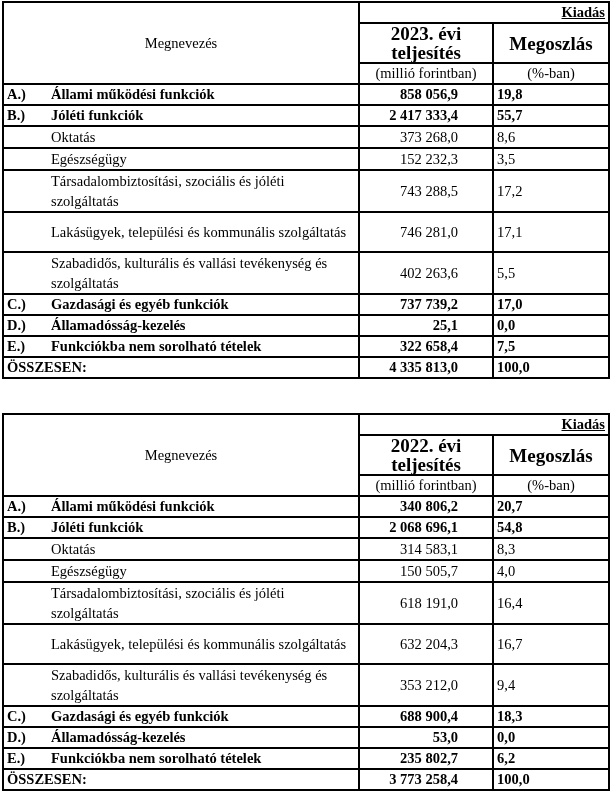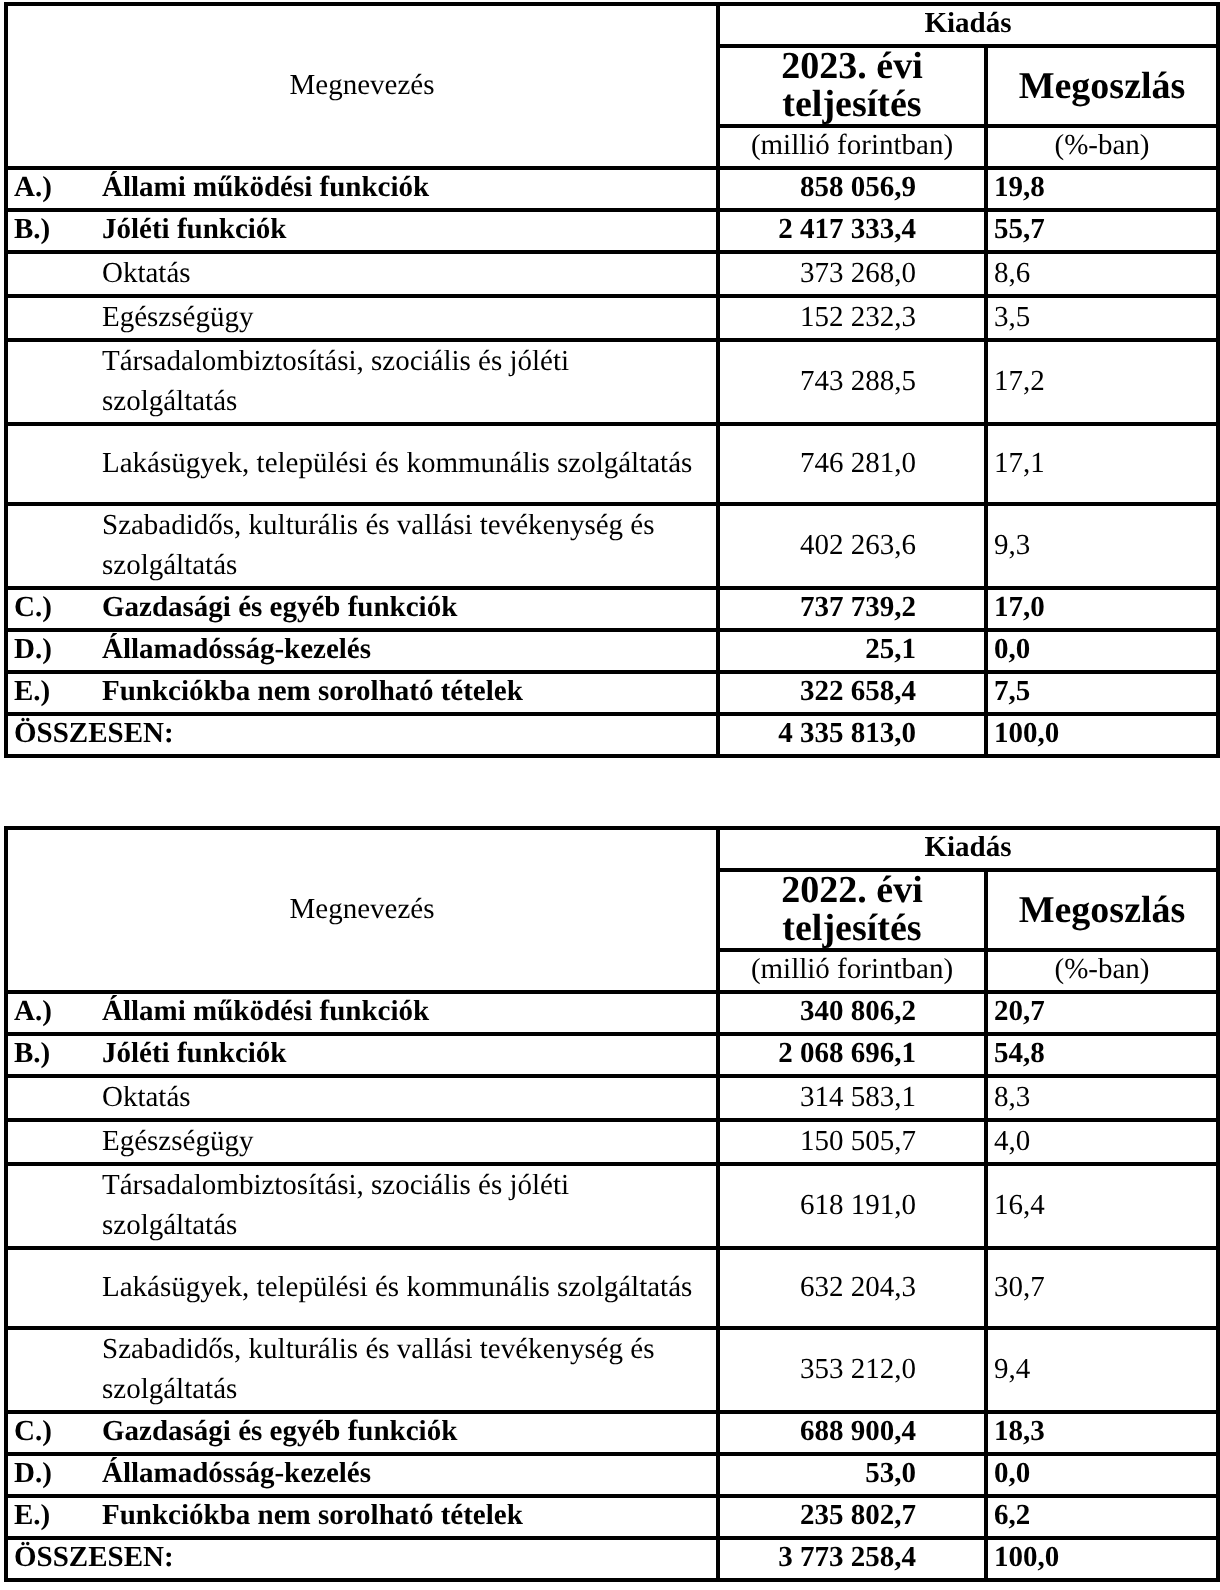--- a/index.html
+++ b/index.html
@@ -7,21 +7,21 @@
            font-family: "Liberation Serif", "DejaVu Serif", serif; color: #000; }
     .tbl { position: absolute; left: 2px; width: 606px; border-collapse: collapse;
            table-layout: fixed; font-size: 14.5px; line-height: 19px; }
     .tbl td { border: 2px solid #000; padding: 0 3px; vertical-align: middle; }
     .tbl col.c1 { width: 356px; }
     .tbl col.c2 { width: 134px; }
     .tbl col.c3 { width: 116px; }
     #t1 { top: 1px; }
     #t2 { top: 413px; }
     .hdr-name { text-align: center; font-weight: normal; }
-    .hdr-kiadas { text-align: center; font-weight: bold; height: 19px; }
+    .hdr-kiadas { text-align: right; font-weight: bold; height: 19px; text-decoration: underline; }
     .hdr-col { text-align: center; font-weight: bold; height: 38px; font-size: 19px; }
     .hdr-unit { text-align: center; height: 18px; }
     .row td { height: 18px; }
     .row2 td { height: 38px; }
     .bold td { font-weight: bold; }
     .code { display: inline-block; width: 44px; }
     .label-sub { padding-left: 47px !important; line-height: 20px; }
     .num { text-align: right; padding-right: 34px !important; }
     .pct { text-align: left; margin-top: 44px; }
   </style>
@@ -73,21 +73,21 @@
     <td class="pct">17,2</td>
   </tr>
   <tr class="row2">
     <td class="label-sub">Lakásügyek, települési és kommunális szolgáltatás</td>
     <td class="num">746 281,0</td>
     <td class="pct">17,1</td>
   </tr>
   <tr class="row2">
     <td class="label-sub">Szabadidős, kulturális és vallási tevékenység és szolgáltatás</td>
     <td class="num">402 263,6</td>
-    <td class="pct">9,3</td>
+    <td class="pct">5,5</td>
   </tr>
   <tr class="row bold">
     <td><span class="code">C.)</span><span>Gazdasági és egyéb funkciók</span></td>
     <td class="num">737 739,2</td>
     <td class="pct">17,0</td>
   </tr>
   <tr class="row bold">
     <td><span class="code">D.)</span><span>Államadósság-kezelés</span></td>
     <td class="num">25,1</td>
     <td class="pct">0,0</td>
@@ -145,21 +145,21 @@
     <td class="pct">4,0</td>
   </tr>
   <tr class="row2">
     <td class="label-sub">Társadalombiztosítási, szociális és jóléti szolgáltatás</td>
     <td class="num">618 191,0</td>
     <td class="pct">16,4</td>
   </tr>
   <tr class="row2">
     <td class="label-sub">Lakásügyek, települési és kommunális szolgáltatás</td>
     <td class="num">632 204,3</td>
-    <td class="pct">30,7</td>
+    <td class="pct">16,7</td>
   </tr>
   <tr class="row2">
     <td class="label-sub">Szabadidős, kulturális és vallási tevékenység és szolgáltatás</td>
     <td class="num">353 212,0</td>
     <td class="pct">9,4</td>
   </tr>
   <tr class="row bold">
     <td><span class="code">C.)</span><span>Gazdasági és egyéb funkciók</span></td>
     <td class="num">688 900,4</td>
     <td class="pct">18,3</td>

